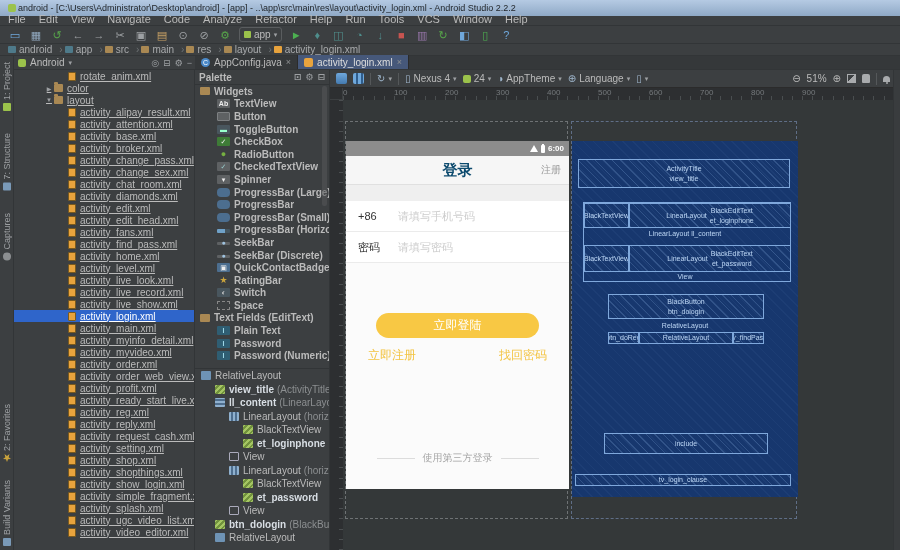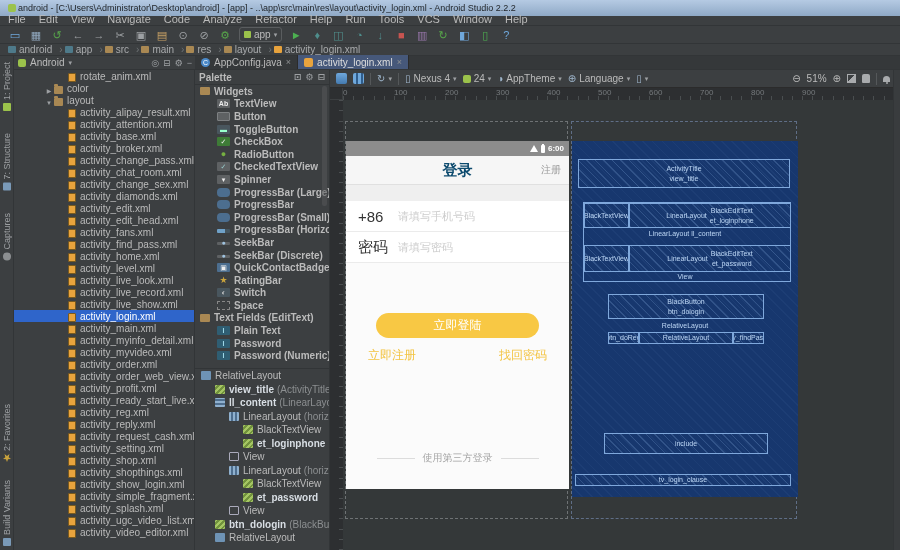--- a/index.html
+++ b/index.html
@@ -42,21 +42,21 @@
   #stripe{left:0;top:56px;width:14px;height:494px;background:#3C3F41;border-right:1px solid #323537;display:flex;flex-direction:column;align-items:center;gap:22px;padding-top:6px;box-sizing:border-box;}
   .sv{writing-mode:vertical-rl;transform:rotate(180deg);font-size:9px;color:#9DA0A3;display:flex;align-items:center;gap:3px;}
   .si{width:8px;height:8px;border-radius:1px;flex:none;}
   .st-droid{background:#9BC24B;}
   .st-struct{background:#7A9AB8;}
   .st-capt{background:#8C8F91;border-radius:50%;}
   .st-star{background:#C9A33C;clip-path:polygon(50% 0,63% 35%,100% 38%,71% 60%,81% 100%,50% 76%,19% 100%,29% 60%,0 38%,37% 35%);}
   #stripe .bottom{margin-top:auto;display:flex;flex-direction:column;gap:18px;padding-bottom:4px;}
   
   #projtree{left:14px;top:70px;width:181px;height:480px;overflow:hidden;background:#3C3F41;border-right:1px solid #323537;box-sizing:border-box;}
-  .trow{display:flex;align-items:flex-end;height:12px;font-size:10px;color:#BBB;white-space:nowrap;overflow:hidden;}
+  .trow{display:flex;align-items:center;height:12px;font-size:10px;color:#BBB;white-space:nowrap;overflow:hidden;text-decoration:underline;}
   .trow.sel{background:#2F65CA;color:#FFF;}
   .ar{width:10px;flex:none;font-size:6px;color:#9DA0A3;text-align:center;}
   .ar-r::before{content:"\25B6";}
   .ar-d::before{content:"\25BC";}
   .fic{flex:none;margin-right:4px;}
   .ic-xml{width:8px;height:9px;background:#E8A33D;border-radius:1px;border:1px solid #7a5a1e;box-sizing:border-box;}
   .ic-folder{width:9px;height:8px;background:#A98853;border-radius:1px;position:relative;}
   .ic-folder::before{content:"";position:absolute;top:-2px;left:0;width:4px;height:2px;background:#A98853;border-radius:1px 1px 0 0;}
   .ind2{padding-left:30px;}
   .ind3{padding-left:44px;}
@@ -121,21 +121,21 @@
   #pstatus{height:15px;background:#8C8C8C;display:flex;align-items:center;justify-content:flex-end;gap:3px;padding-right:5px;}
   .wifi{width:0;height:0;border-left:4px solid transparent;border-right:4px solid transparent;border-bottom:7px solid #FFF;}
   .bat{width:4px;height:8px;background:#FFF;border-radius:1px;position:relative;}
   .bat::before{content:"";position:absolute;top:-1px;left:1px;width:2px;height:1px;background:#FFF;}
   #pstatus .time{font-size:8px;font-weight:bold;color:#FFF;}
   #ptitle{height:28px;background:#F6F6F6;border-bottom:1px solid #E0E0E0;position:relative;display:flex;align-items:center;justify-content:center;}
   #ptitle .t{font-size:15px;font-weight:bold;color:#0c4a6e;text-align:center;}
   #ptitle .reg{position:absolute;right:8px;font-size:10px;color:#9B9B9B;}
   #pgap{height:16px;background:#EFEFEF;}
   .frow{height:30px;display:flex;align-items:center;padding:0 12px;border-bottom:1px solid #EBEBEB;background:#FFF;}
-  .frow .lab{font-size:15px;color:#333;width:40px;}
+  .frow .lab{font-size:11px;color:#333;width:40px;}
   .frow .ph{font-size:11px;color:#CDCDCD;}
   #pbtn{position:absolute;left:30px;right:30px;top:172px;height:25px;border-radius:13px;background:#F8C844;color:#FFF;font-size:12px;display:flex;align-items:center;justify-content:center;}
   #plinks{position:absolute;left:22px;right:22px;top:206px;display:flex;justify-content:space-between;font-size:12px;color:#F3C443;}
   #pthird{position:absolute;left:0;right:0;top:310px;display:flex;align-items:center;justify-content:center;gap:8px;font-size:10px;color:#A6A6A6;}
   #pthird::before,#pthird::after{content:"";width:38px;height:1px;background:#DCDCDC;}
   
   #bp{position:absolute;left:228px;top:21px;width:226px;height:398px;border:1px dashed #5F6E86;box-sizing:border-box;}
   #bpinner{position:absolute;left:0;top:19px;width:226px;height:356px;background:#17376E;background-image:repeating-linear-gradient(45deg,rgba(120,160,215,.06) 0 1px,transparent 1px 7px);overflow:hidden;}
   .bx{position:absolute;border:1px solid #7FA8DC;background:repeating-linear-gradient(45deg,rgba(140,180,230,.22) 0 1px,transparent 1px 6px);color:#BDD7F5;font-size:7px;line-height:1.3;display:flex;flex-direction:column;align-items:center;justify-content:center;text-align:center;overflow:hidden;box-sizing:border-box;}
   .bl{position:absolute;color:#BDD7F5;font-size:7px;text-align:center;width:100%;}
@@ -351,27 +351,27 @@
 
       <div class="trow ind3">
         <span class="ar ar-n"></span>
         <span class="fic ic-xml"></span>
         <span>activity_change_pass.xml</span>
       </div>
 
       <div class="trow ind3">
         <span class="ar ar-n"></span>
         <span class="fic ic-xml"></span>
+        <span>activity_change_sex.xml</span>
+      </div>
+
+      <div class="trow ind3">
+        <span class="ar ar-n"></span>
+        <span class="fic ic-xml"></span>
         <span>activity_chat_room.xml</span>
-      </div>
-
-      <div class="trow ind3">
-        <span class="ar ar-n"></span>
-        <span class="fic ic-xml"></span>
-        <span>activity_change_sex.xml</span>
       </div>
 
       <div class="trow ind3">
         <span class="ar ar-n"></span>
         <span class="fic ic-xml"></span>
         <span>activity_diamonds.xml</span>
       </div>
 
       <div class="trow ind3">
         <span class="ar ar-n"></span>

